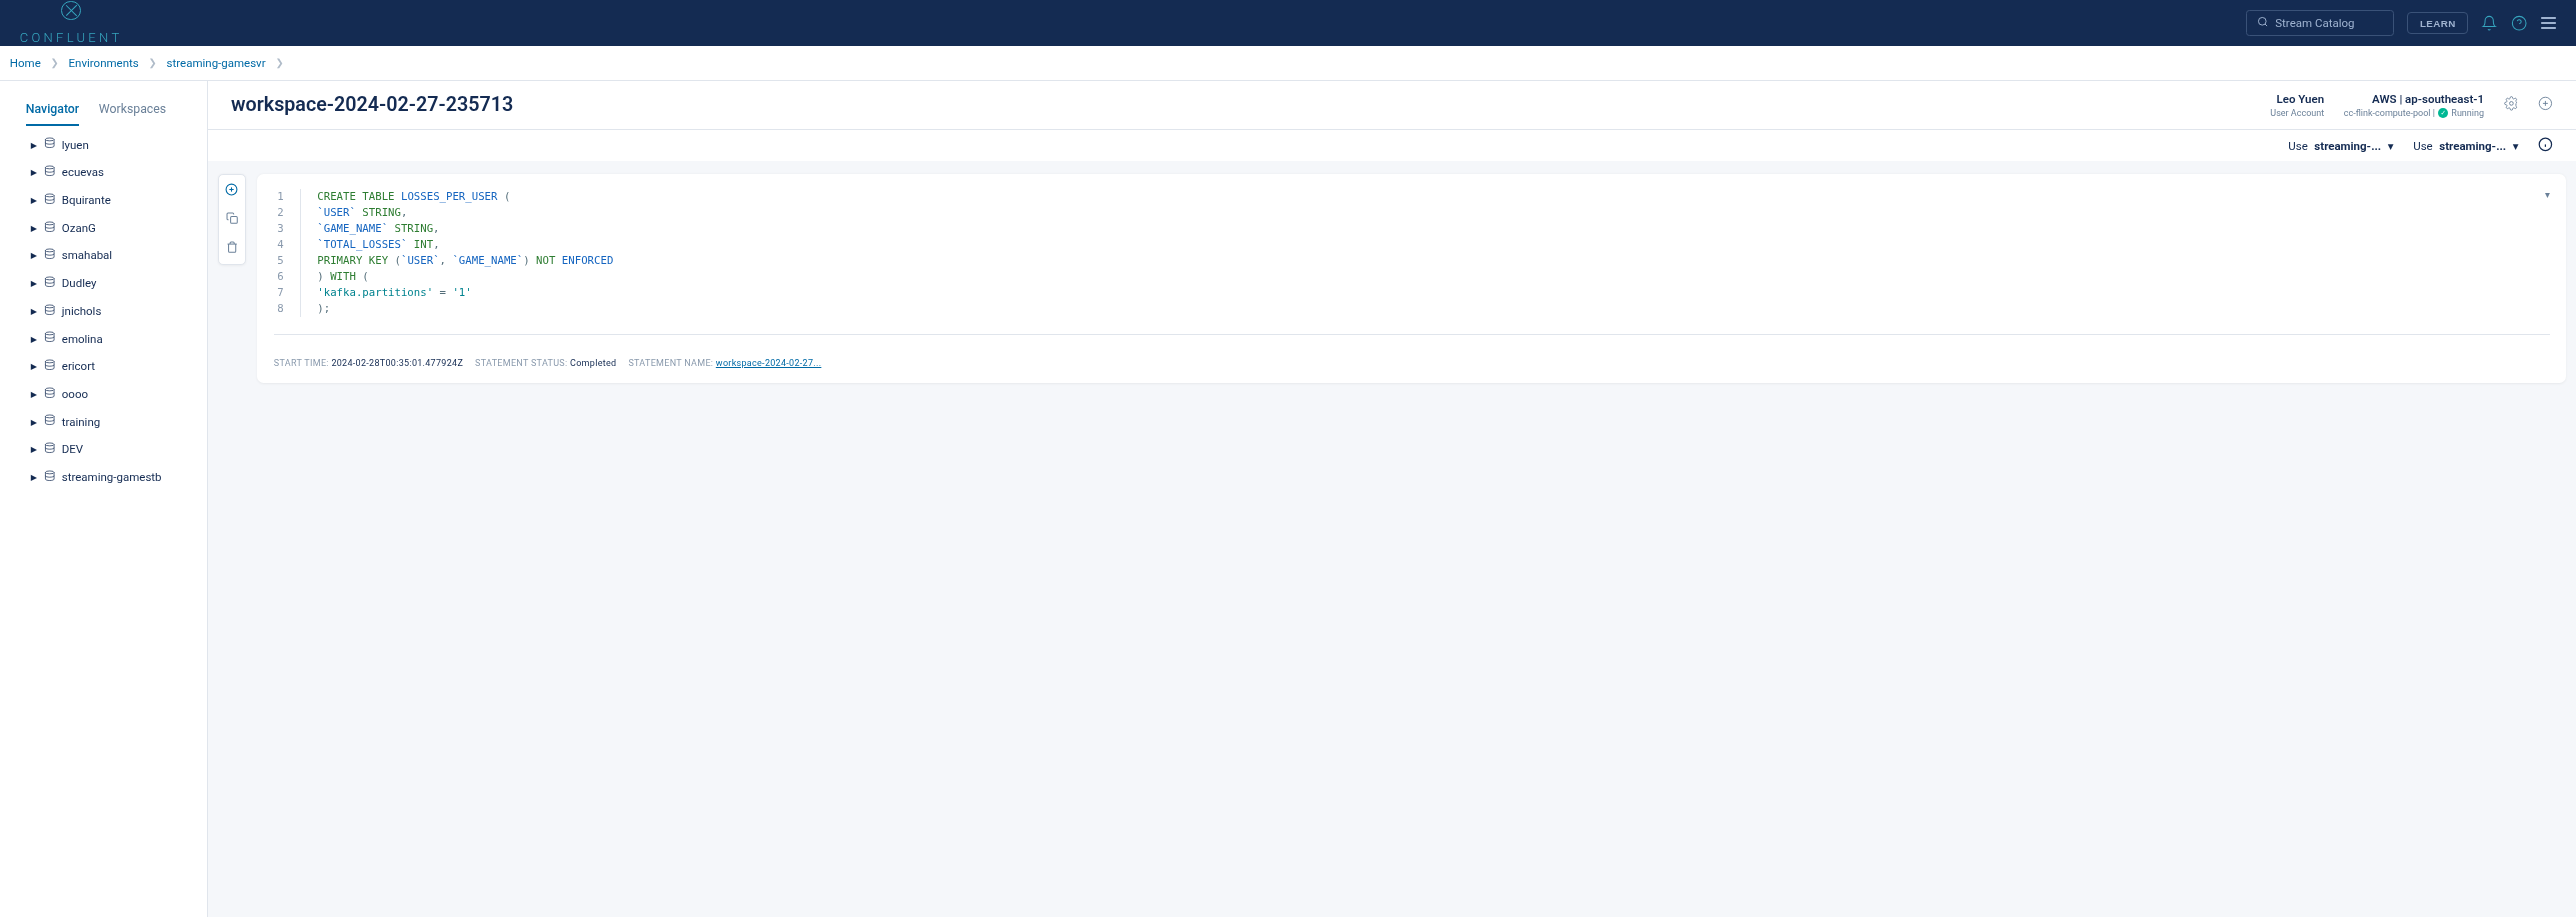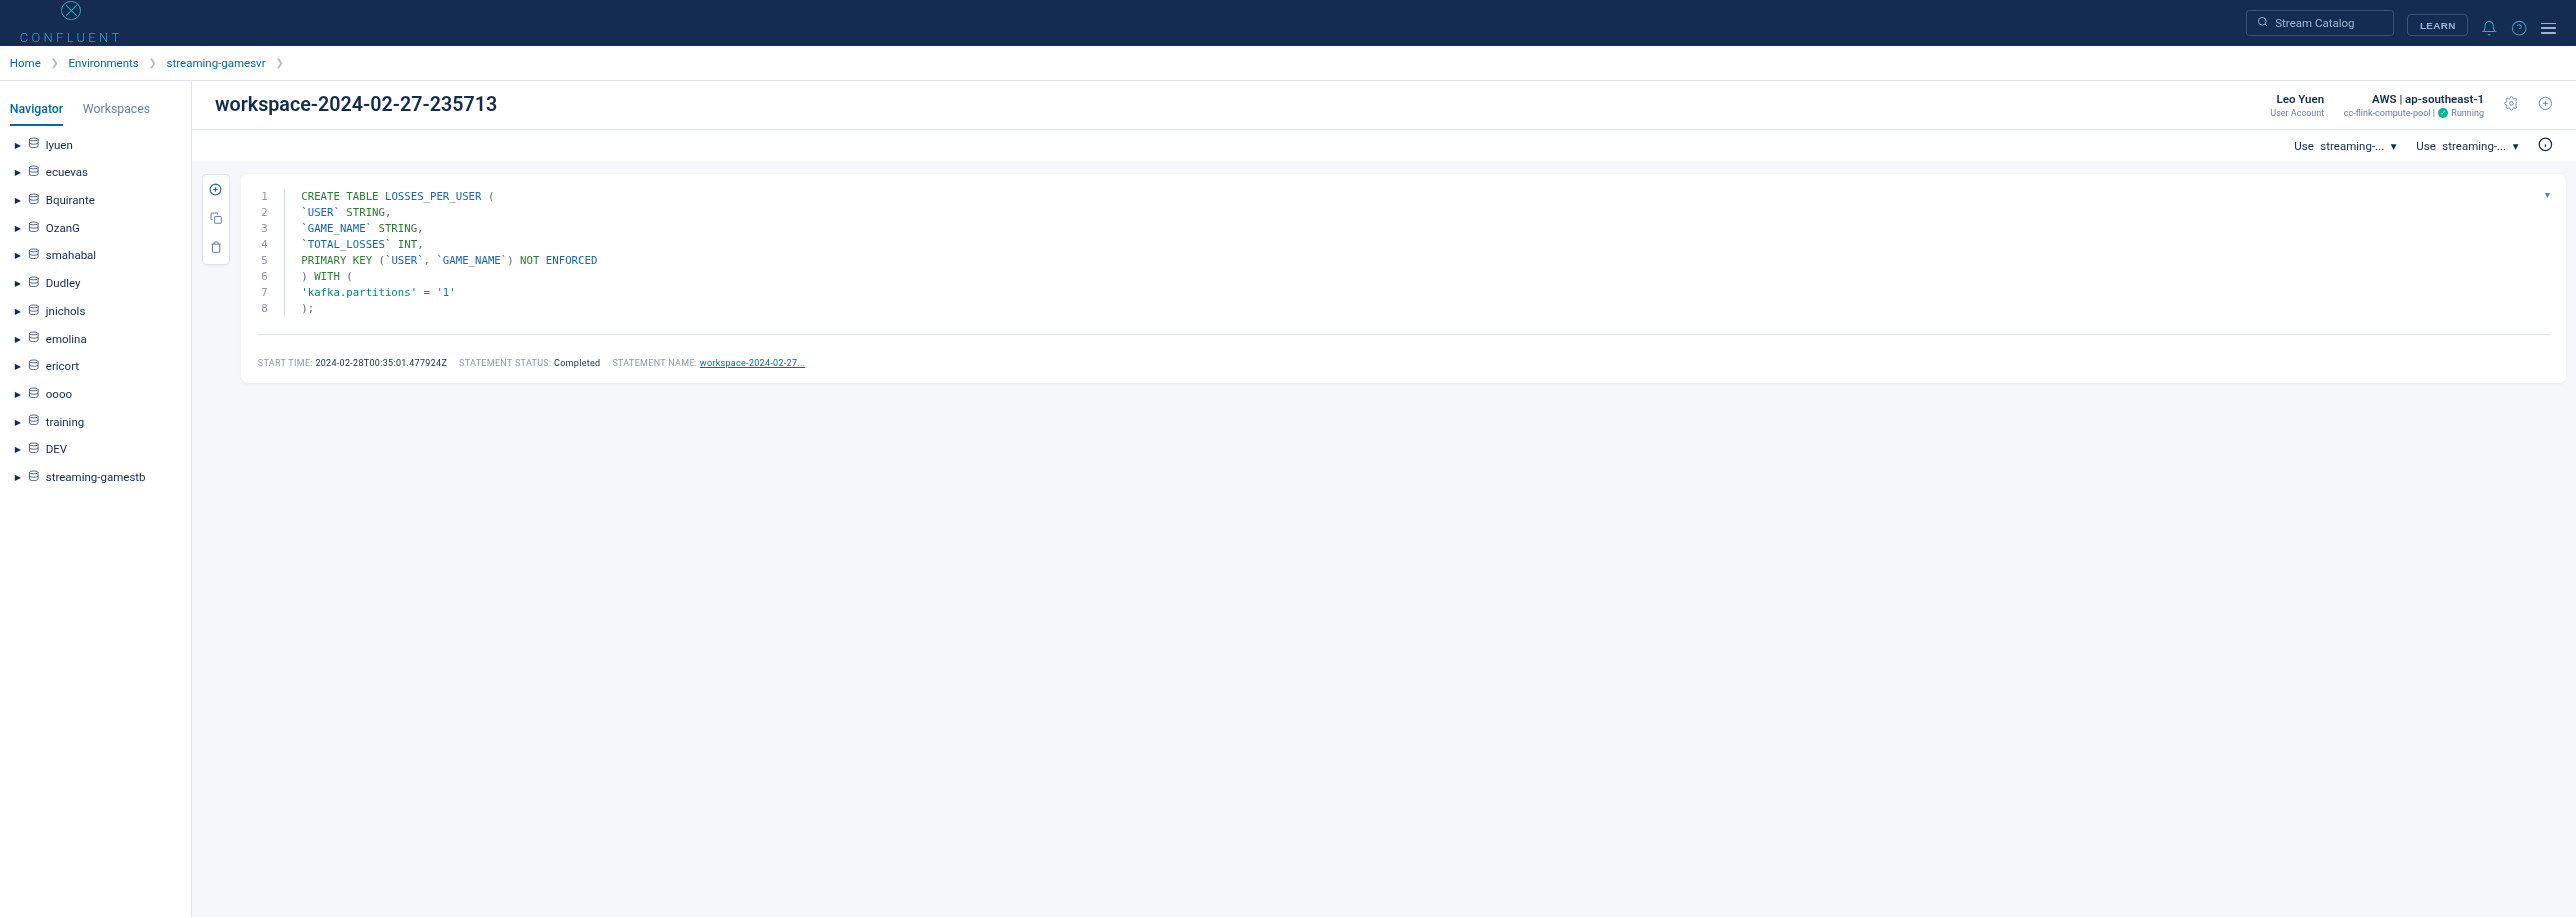--- a/index.html
+++ b/index.html
@@ -5,34 +5,34 @@
     * { margin: 0; padding: 0; box-sizing: border-box; }
     body { font-family: -apple-system, BlinkMacSystemFont, "Segoe UI", Roboto, sans-serif; background: #fff; color: #142b52; }
     
     
     .header { background: #142b52; height: 46px; display: flex; align-items: center; padding: 0 19.7px; justify-content: space-between; }
     .logo-group { display: flex; align-items: center; gap: 9.8px; color: #36a6bf; flex-direction: column; }
     .logo-circle { width: 19.7px; height: 19.7px; border: 1.2px solid #36a6bf; border-radius: 50%; display: flex; align-items: center; justify-content: center; position: relative; }
     .logo-circle::before { content: ''; position: absolute; width: 14.8px; height: 0.8px; background: #36a6bf; transform: rotate(45deg); }
     .logo-circle::after { content: ''; position: absolute; width: 14.8px; height: 0.8px; background: #36a6bf; transform: rotate(-45deg); }
     .logo-text { font-size: 13px; letter-spacing: 3.3px; font-weight: 300; }
-    .header-right { display: flex; align-items: flex-end; gap: 13px; }
+    .header-right { display: flex; align-items: center; gap: 13px; }
     .search-box { display: flex; align-items: center; gap: 6.6px; border: 0.8px solid #3a5278; border-radius: 3.3px; padding: 4.9px 9.8px; width: 148px; color: #9fb3d0; }
     .learn-btn { border: 0.8px solid #3a5278; border-radius: 4px; padding: 4.9px 11.5px; color: #9fb3d0; font-size: 9.8px; font-weight: 600; letter-spacing: 0.4px; background: transparent; }
     .header-icon { color: #9fb3d0; width: 16.4px; height: 16.4px; display: flex; align-items: center; justify-content: center; }
     .hamburger { display: flex; flex-direction: column; gap: 3.3px; }
     .hamburger span { width: 14.8px; height: 1.6px; background: #9fb3d0; border-radius: 0.8px; }
     
     
     .breadcrumbs { padding: 9.8px 9.8px; display: flex; align-items: center; gap: 9.8px; color: #006aa6; font-size: 11.5px; border-bottom: 0.8px solid #e0e5ec; }
     .breadcrumbs a { color: #006aa6; text-decoration: none; }
     .breadcrumbs .chev { color: #b0bcc9; font-size: 9.8px; }
     
     
-    .main { display: flex; height: calc(100vh - 82px); }
+    .main { display: flex; height: calc(100vh - 82px); margin-left: 16px; }
     
     
     .sidebar { width: 192px; border-right: 0.8px solid #e0e5ec; display: flex; flex-direction: column; }
     .tabs { display: flex; padding-top: 13px; }
     .tab { padding: 8.2px 0px; margin: 0 9.8px; font-size: 12.3px; color: #142b52; cursor: pointer; border-bottom: 2.5px solid transparent; }
     .tab.active { color: #006aa6; border-bottom-color: #006aa6; font-weight: 500; }
     .tab.inactive { color: #6b8199; }
     .tree { padding: 4.9px 0; overflow-y: auto; }
     .tree-item { display: flex; align-items: center; gap: 6.6px; padding: 6.6px 14.8px; font-size: 11.5px; color: #142b52; cursor: pointer; }
     .tree-caret { font-size: 8.2px; color: #142b52; }
@@ -45,21 +45,21 @@
     .header-meta { display: flex; align-items: center; gap: 19.7px; }
     .meta-block { text-align: right; }
     .meta-title { font-size: 11.5px; font-weight: 600; color: #142b52; }
     .meta-sub { font-size: 9px; color: #6b8199; margin-top: 1.6px; display: flex; align-items: center; gap: 3.3px; justify-content: flex-end; }
     .status-dot { width: 9.8px; height: 9.8px; background: #00b894; border-radius: 50%; display: inline-flex; align-items: center; justify-content: center; color: white; font-size: 6.6px; }
     .icon-gray { color: #6b8199; cursor: pointer; }
     
     
     .use-row { background: #fff; padding: 6.6px 23px; display: flex; justify-content: flex-end; align-items: center; gap: 19.7px; font-size: 11.5px; color: #142b52; }
     .use-sel { display: flex; align-items: center; gap: 6.6px; cursor: pointer; }
-    .use-sel .val { font-weight: 400; max-width: 74px; overflow: hidden; text-overflow: ellipsis; white-space: nowrap; }
+    .use-sel .val { font-weight: 700; max-width: 74px; overflow: hidden; text-overflow: ellipsis; white-space: nowrap; }
     
     
     .editor-area { padding: 13px 9.8px; display: flex; gap: 11.5px; }
     .editor-tools { background: #fff; border: 0.8px solid #e0e5ec; border-radius: 4.9px; padding: 8.2px 4.9px; display: flex; flex-direction: column; gap: 13px; align-items: center; box-shadow: 0 0.8px 2.5px rgba(0,0,0,0.05); height: fit-content; }
     .tool-btn { color: #6b8199; cursor: pointer; font-size: 13px; width: 16.4px; text-align: center; }
     .tool-btn.primary { color: #006aa6; }
     
     .editor-card { flex: 1; background: #fff; border-radius: 6.6px; box-shadow: 0 0.8px 2.5px rgba(0,0,0,0.06); padding: 14.8px 16.4px; }
     .editor-top { display: flex; }
     .code-wrap { flex: 1; display: flex; font-family: "SF Mono", Monaco, Consolas, monospace; font-size: 10.7px; line-height: 1.5; }

